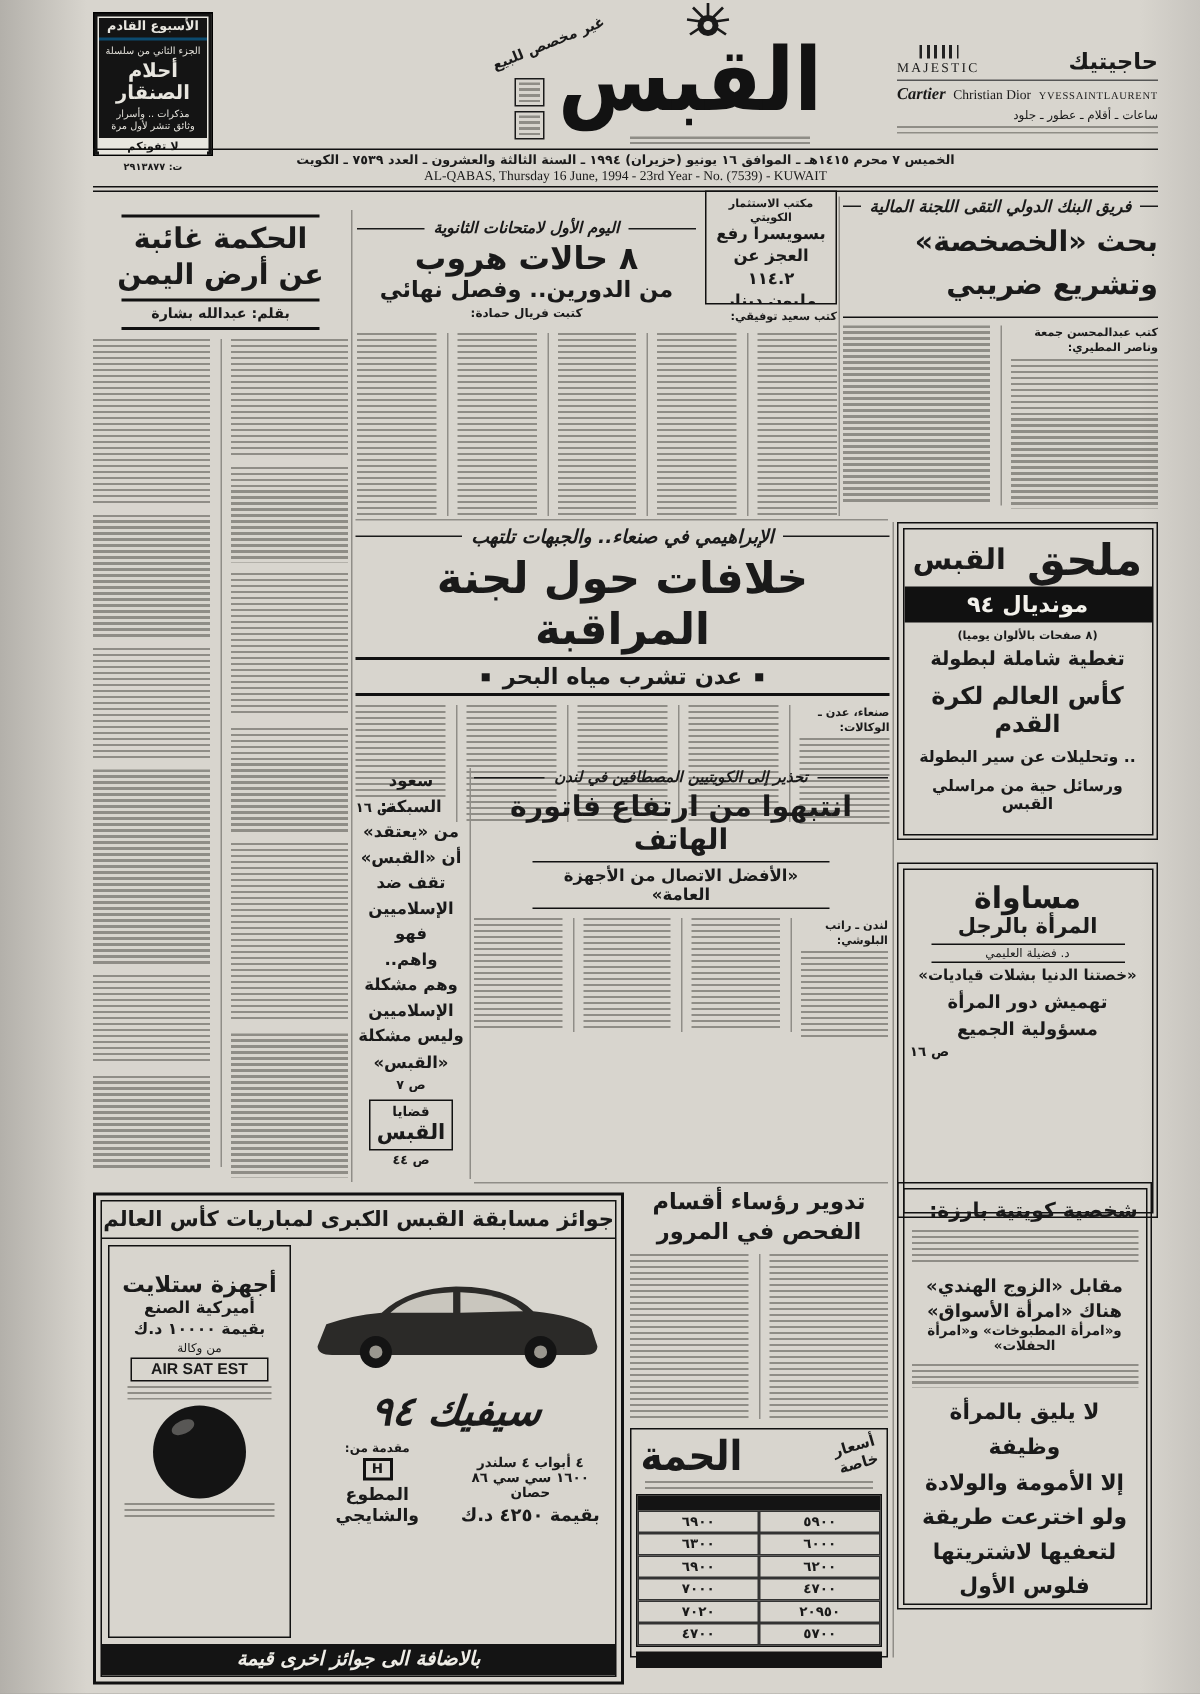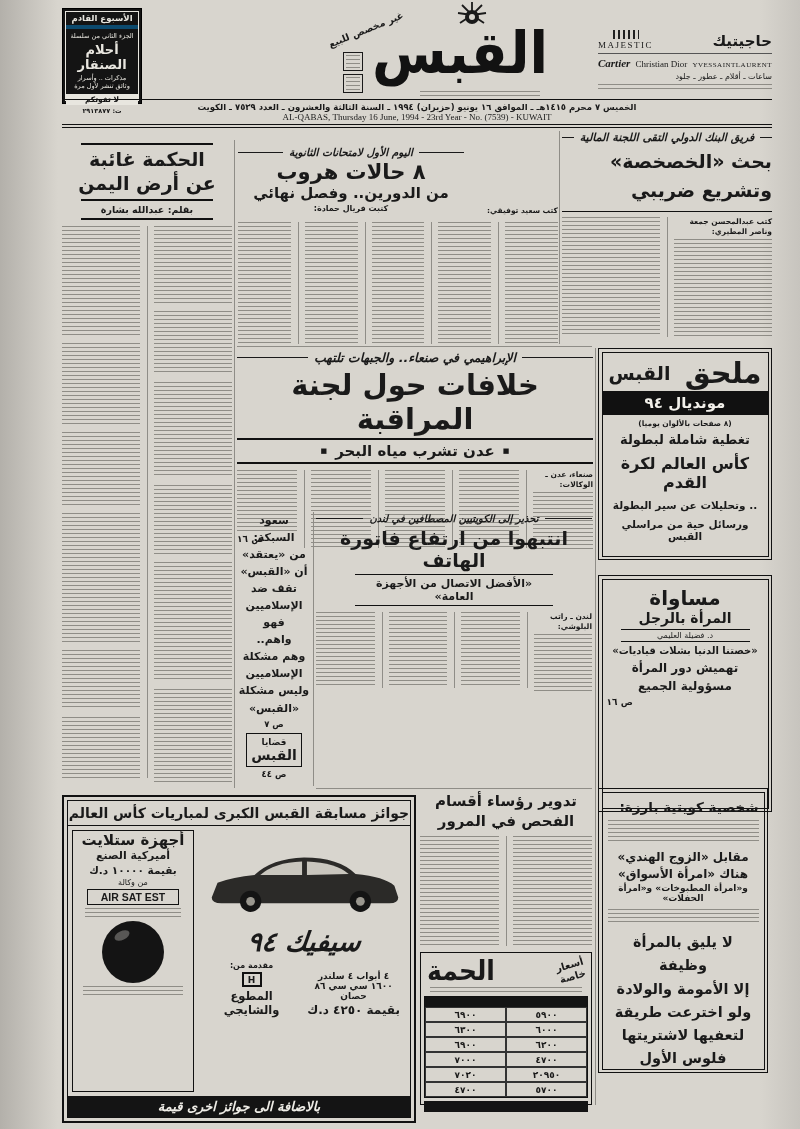--- a/index.html
+++ b/index.html
@@ -22,21 +22,21 @@
 
   
   .kicker { display:flex; align-items:center; gap:6px; font-weight:bold; text-align:center;font-style:italic; }
   .kicker::before,.kicker::after { content:""; flex:1; border-top:1.5px solid #1a1a1a; }
   .k10 { font-size:10.5px; } .k11 { font-size:11px; } .k12 { font-size:12.5px; }
   .k10sp { font-size:10px; } .k10sp span { letter-spacing:2px; }
   .ksq span { letter-spacing:3px; font-size:10.5px; }
 
   
   .promo { background:#141414; color:#e8e6df; border:1px solid #000; box-shadow:inset 0 0 0 2px #141414, inset 0 0 0 3px #e8e6df; padding:4px 3px; text-align:center; }
-  .promo-banner { font-size:8.5px; font-weight:bold; border-bottom:4px solid #0c4a6e; padding-bottom:2px; }
+  .promo-banner { font-size:8.5px; font-weight:bold; border-bottom:2px solid #0c4a6e; padding-bottom:2px; }
   .promo-series { font-size:6.5px; margin-top:3px; }
   .promo-title { font-size:13px; font-weight:bold; margin:2px 0; }
   .promo-line { font-size:6.5px; }
   .promo-foot { background:#e8e6df; color:#141414; font-size:7.5px; font-weight:bold; margin-top:4px; padding:1px 0; }
   .promo-phone { font-size:6.5px; font-weight:bold; }
 
   
   .logo-ar { font-size:54px; font-weight:bold; text-align:center; letter-spacing:-2px; transform:scaleY(1.08); color:#121212; }
   .nfs { font-size:9.5px; font-weight:bold; transform:rotate(-22deg); }
   .minibox { border:1px solid #1a1a1a; padding:2px; }
@@ -136,21 +136,21 @@
   .ad-car-side { width:62%; padding:4px 4px 0; display:flex; flex-direction:column; }
   .car-name { font-size:27px; font-weight:bold; font-style:italic; text-align:center; transform:skewX(-6deg); }
   .car-specrow { display:flex; justify-content:space-around; align-items:flex-end; margin-top:4px; }
   .car-spec { font-size:9px; font-weight:bold; text-align:center; }
   .car-price { font-size:12px; font-weight:bold; text-align:center; margin-top:2px; }
   .presented { font-size:8px; font-weight:bold; text-align:center; }
   .honda-h { width:20px; height:15px; border:2.5px solid #111; margin:2px auto; display:flex; align-items:center; justify-content:center; font-weight:bold; font-size:9px; }
   .honda-h::before { content:"H"; }
   .dealer { font-size:11.5px; font-weight:bold; text-align:center; }
   .ad-sat-side { width:38%; padding:4px; }
-  .satbox { border:1.5px solid #111; height:100%; text-align:center; padding:0 2px; }
+  .satbox { border:1.5px solid #111; height:100%; text-align:center; padding:16px 2px; }
   .sat1 { font-size:15px; font-weight:bold; }
   .sat2 { font-size:11px; font-weight:bold; }
   .sat3 { font-size:10.5px; font-weight:bold; margin-top:2px; }
   .sat4 { font-size:8px; margin-top:2px; }
   .satbrand { font-size:10.5px; font-weight:bold; border:1px solid #111; margin:2px 12px; padding:1px 0; font-family:"Liberation Sans",sans-serif; }
   .dish { width:62px; height:62px; background:#141414; border-radius:50%; margin:4px auto 2px; position:relative; }
   .dish::after { content:""; position:absolute; left:12px; top:10px; width:16px; height:9px; background:#d8d5ce; border-radius:50%; transform:rotate(-25deg); opacity:.35; }
   .ad-foot { background:#141414; color:#efede7; text-align:center; font-size:13px; font-weight:bold; font-style:italic; padding:3px 0; }
 
   
@@ -235,20 +235,26 @@
       <div>
         <div class="byline">كتب عبدالمحسن جمعة وناصر المطيري:</div>
         <div class="sk" style="height:100px"></div>
       </div>
       <div>
           <div class="sk" style="height:118px"></div>
         </div>
     </div>
   </div>
 
+  <div class="abs invbox" style="left:470px;top:127px;width:88px;height:76px">
+    <div class="inv1">مكتب الاستثمار الكويتي</div>
+    <div class="inv2">بسويسرا رفع</div>
+    <div class="inv2">العجز عن ١١٤.٢</div>
+    <div class="inv2">مليون دينار</div>
+  </div>
   <div class="abs byline" style="left:470px;top:206px;width:88px">كتب سعيد توفيقي:</div>
 
   <div class="abs" style="left:238px;top:146px;width:226px">
     <div class="kicker k10">
         <span>اليوم الأول لامتحانات الثانوية</span>
       </div>
     <div class="ex-h1">٨ حالات هروب</div>
     <div class="ex-h2">من الدورين.. وفصل نهائي</div>
     <div class="ex-by">كتبت فريال حمادة:</div>
   </div>

